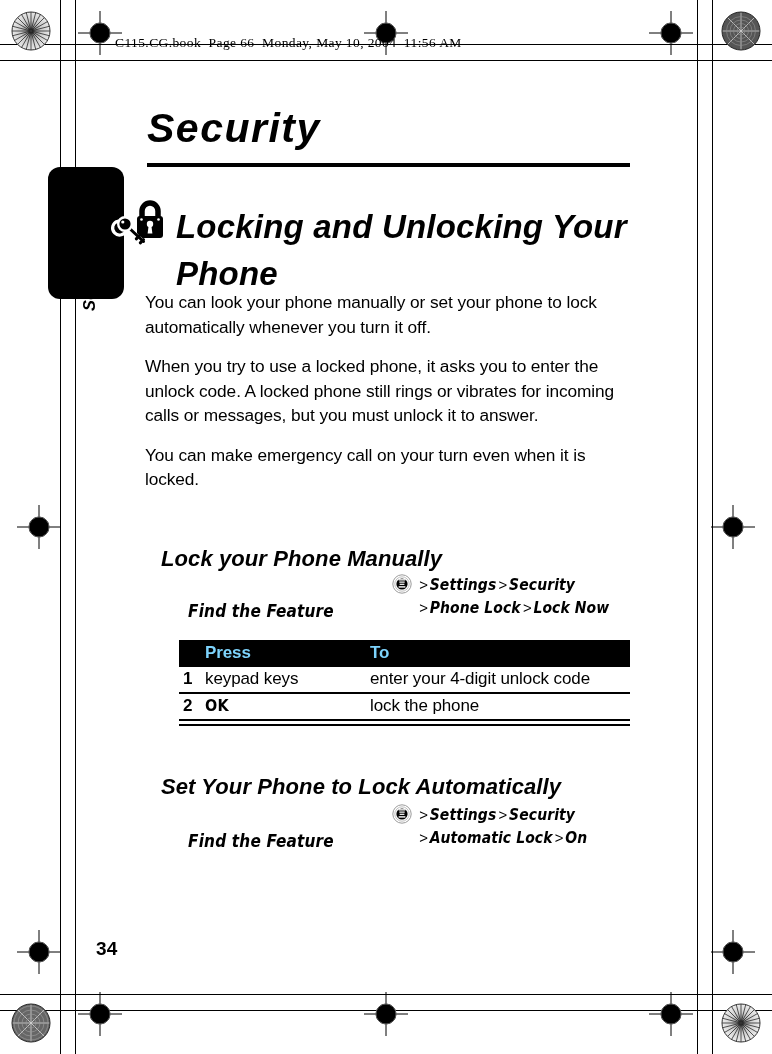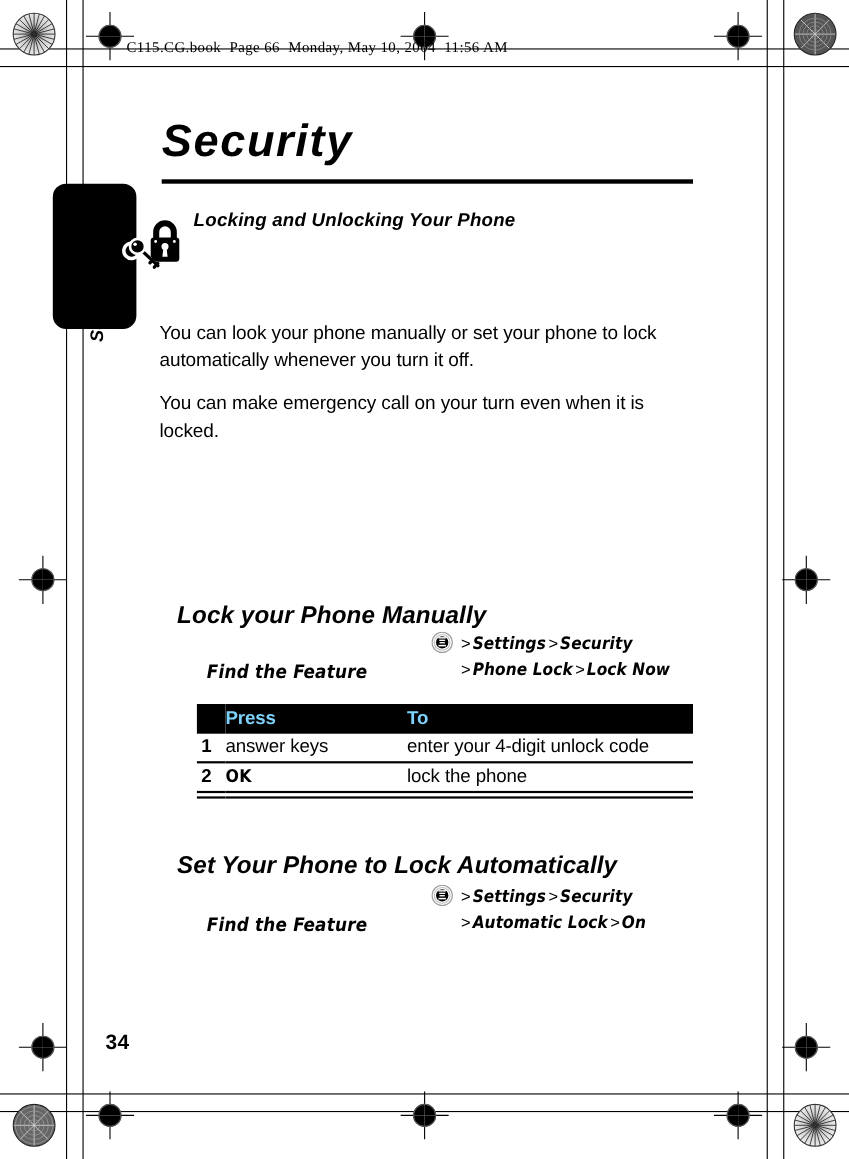--- a/index.html
+++ b/index.html
@@ -90,23 +90,23 @@
   .lock-icon {
     position: absolute;
     left: 110px; top: 196px;
     width: 58px; height: 58px;
   }
   .lock-icon svg { display: block; }
 
   
   .section-heading {
     position: absolute;
-    left: 176px; top: 188px;
+    left: 176px; top: 204px;
     width: 460px;
-    font-size: 17px;
+    font-size: 33px;
     font-weight: bold;
     font-style: italic;
     line-height: 1.42;
     letter-spacing: 0.2px;
   }
 
   
   .body-col {
     position: absolute;
     left: 145px;
@@ -519,20 +519,21 @@
     </g>
     <circle cx="15" cy="28" r="6.8" fill="#000" stroke="#fff" stroke-width="2.4"></circle>
     <circle cx="12.8" cy="26" r="1.6" fill="#fff"></circle>
   </svg>
 </div>
 
 <div class="section-heading">Locking and Unlocking Your Phone</div>
 
 <div class="body-col" style="top:290px;">
   <p class="body">You can look your phone manually or set your phone to lock automatically whenever you turn it off.</p>
+  <p class="body">When you try to use a locked phone, it asks you to enter the unlock code. A locked phone still rings or vibrates for incoming calls or messages, but you must unlock it to answer.</p>
   <p class="body">You can make emergency call on your turn even when it is locked.</p>
 </div>
 
 <div class="body-col" style="top:530px;">
   <h2 class="sub-heading">Lock your Phone Manually</h2>
 </div>
 
 <div class="fff" style="left:188px; top:572px;">
   <div class="fff-label">Find the Feature</div>
   <div class="fff-path" style="margin-left:58px; padding-top:2px;">
@@ -558,21 +559,21 @@
   <thead>
     <tr>
       <th class="col-num"></th>
       <th class="col-press">Press</th>
       <th class="col-to">To</th>
     </tr>
   </thead>
   <tbody>
     <tr>
       <td class="col-num">1</td>
-      <td class="col-press">answer keys</td>
+      <td class="col-press">keypad keys</td>
       <td class="col-to">enter your 4-digit unlock code</td>
     </tr>
     <tr class="row-sep">
       <td class="col-num">2</td>
       <td class="col-press"><span class="keyname">OK</span></td>
       <td class="col-to">lock the phone</td>
     </tr>
   </tbody>
   <tfoot>
     <tr>

